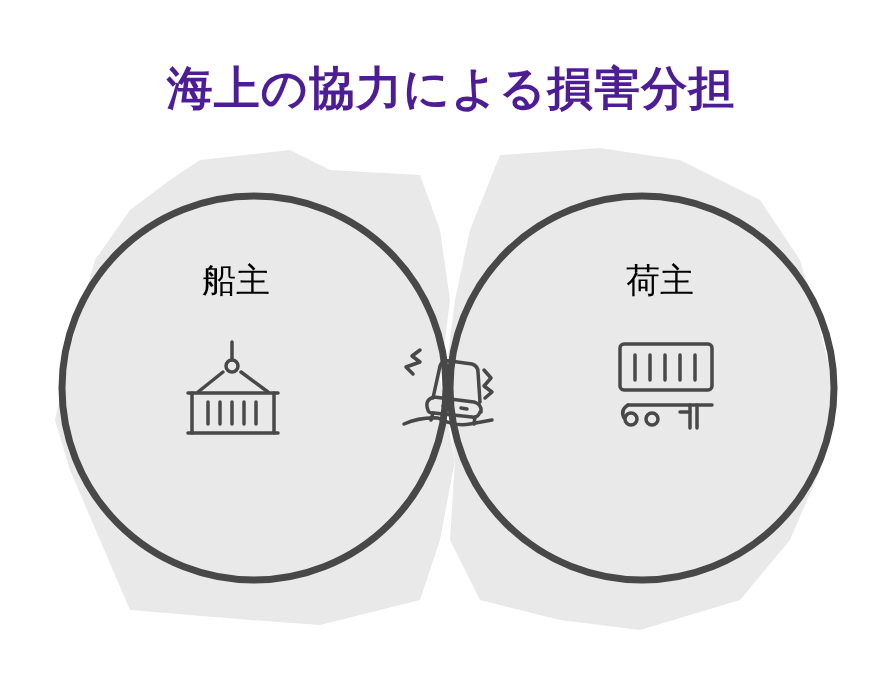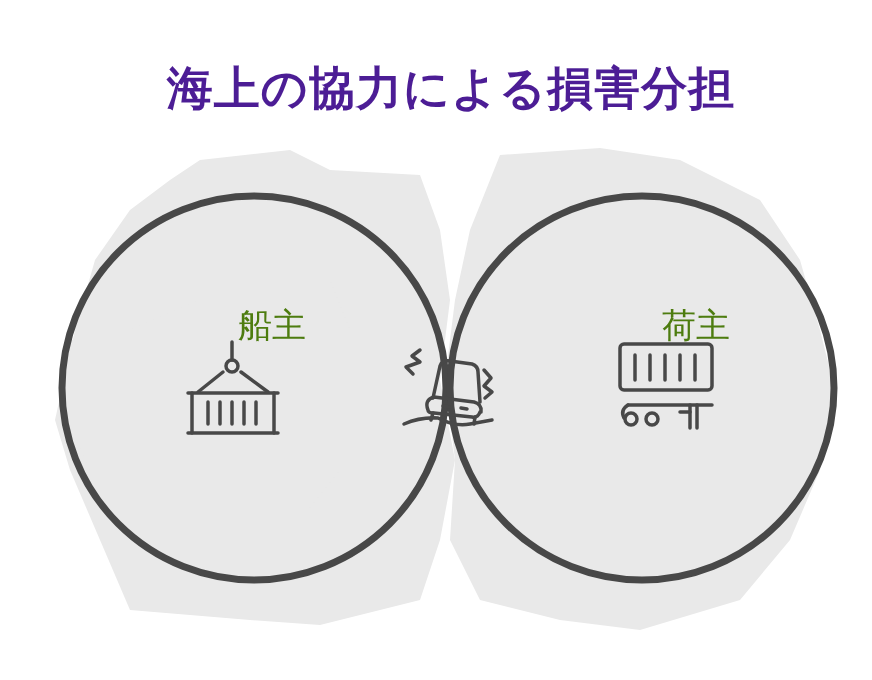--- a/index.html
+++ b/index.html
@@ -1,21 +1,21 @@
 <!DOCTYPE html>
 <html><head>
   <meta charset="utf-8">
   <style>
     html, body { margin: 0; padding: 0; background: #ffffff; }
     body { width: 872px; height: 680px; position: relative; overflow: hidden;
            font-family: "DejaVu Sans", "Liberation Sans", sans-serif; }
     .title { position: absolute; left: 0; top: 58px; width: 872px; text-align: center;
              font-size: 46px; font-weight: bold; color: #4c1d95; letter-spacing: 1px; margin-left: 15px; }
     svg.diagram { position: absolute; left: 0; top: 0; }
-    .label { position: absolute; font-size: 34px; color: #4d7c0f; text-align: right; width: 140px; margin-top: 45px; }
+    .label { position: absolute; font-size: 34px; color: #000000; text-align: center; width: 140px; }
   </style>
 </head>
 <body>
 
 <div class="title">海上の協力による損害分担</div>
 
 <svg class="diagram" width="872" height="680" viewBox="0 0 872 680">
   <defs>
     <clipPath id="clipL">
         <circle cx="254" cy="388" r="192"></circle>

